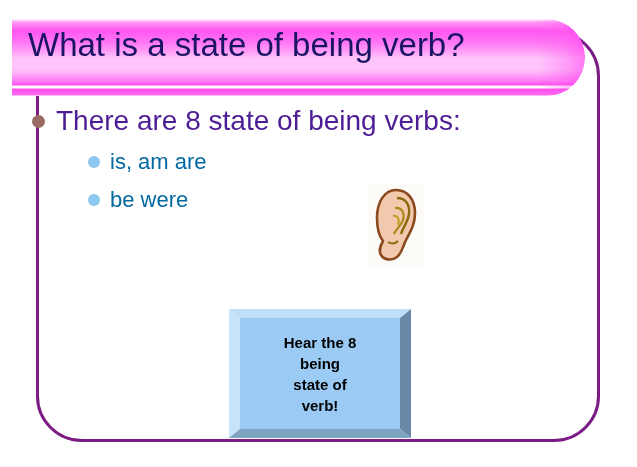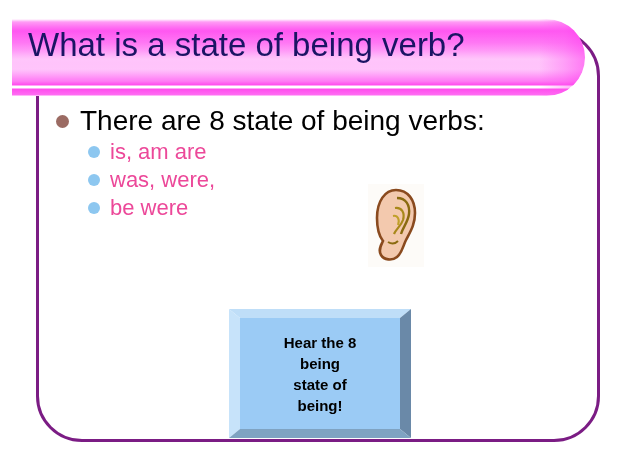--- a/index.html
+++ b/index.html
@@ -103,41 +103,42 @@
   
   #body-area {
     position: absolute;
     left: 0;
     top: 104px;
     width: 637px;
   }
 
   .lvl1 {
     position: relative;
-    margin-left: 80px;
+    margin-left: 56px;
     width: 440px;
-    color: #000000;
+    color: #4c1d95;
     font-size: 28px;
     line-height: 34px;
   }
   .lvl1 .dot {
     position: absolute;
     left: -24px;
     top: 11px;
     width: 13px;
     height: 13px;
     border-radius: 50%;
     background: #9B6B63;
   }
   .lvl1 .txt { display: block; }
 
   .lvl2 {
     position: relative;
     margin-left: 110px;
-    color: #ec4899;
+    margin-top: 10px;
+    color: #0369a1;
     font-size: 22px;
     line-height: 28px;
     width: 320px;
   }
   .lvl2 .dot {
     position: absolute;
     left: -22px;
     top: 8px;
     width: 12px;
     height: 12px;
@@ -237,24 +238,20 @@
     <div class="lvl1">
       <span class="dot"></span>
       <span class="txt">There are 8 state of being verbs:</span>
     </div>
 
     <div class="lvl2">
       <span class="dot"></span>
       <span class="txt">is, am are</span>
     </div>
 
-    <div class="lvl2">
-      <span class="dot"></span>
-      <span class="txt">was, were,</span>
-    </div>
 
     <div class="lvl2">
       <span class="dot"></span>
       <span class="txt">be were</span>
     </div>
 
   </div>
 
   <div id="ear-pic">
     <svg width="56" height="83" viewBox="0 0 56 83" xmlns="http://www.w3.org/2000/svg">
@@ -272,18 +269,18 @@
   <div id="hear-button">
     <div class="bevel" id="bev-t"></div>
     <div class="bevel" id="bev-l"></div>
     <div class="bevel" id="bev-r"></div>
     <div class="bevel" id="bev-b"></div>
     <div id="btn-face">
       <div id="btn-label">
         <span>Hear the 8</span>
         <span>being</span>
         <span>state of</span>
-        <span>being!</span>
+        <span>verb!</span>
       </div>
     </div>
   </div>
 
 </div>
 
 </body></html>

